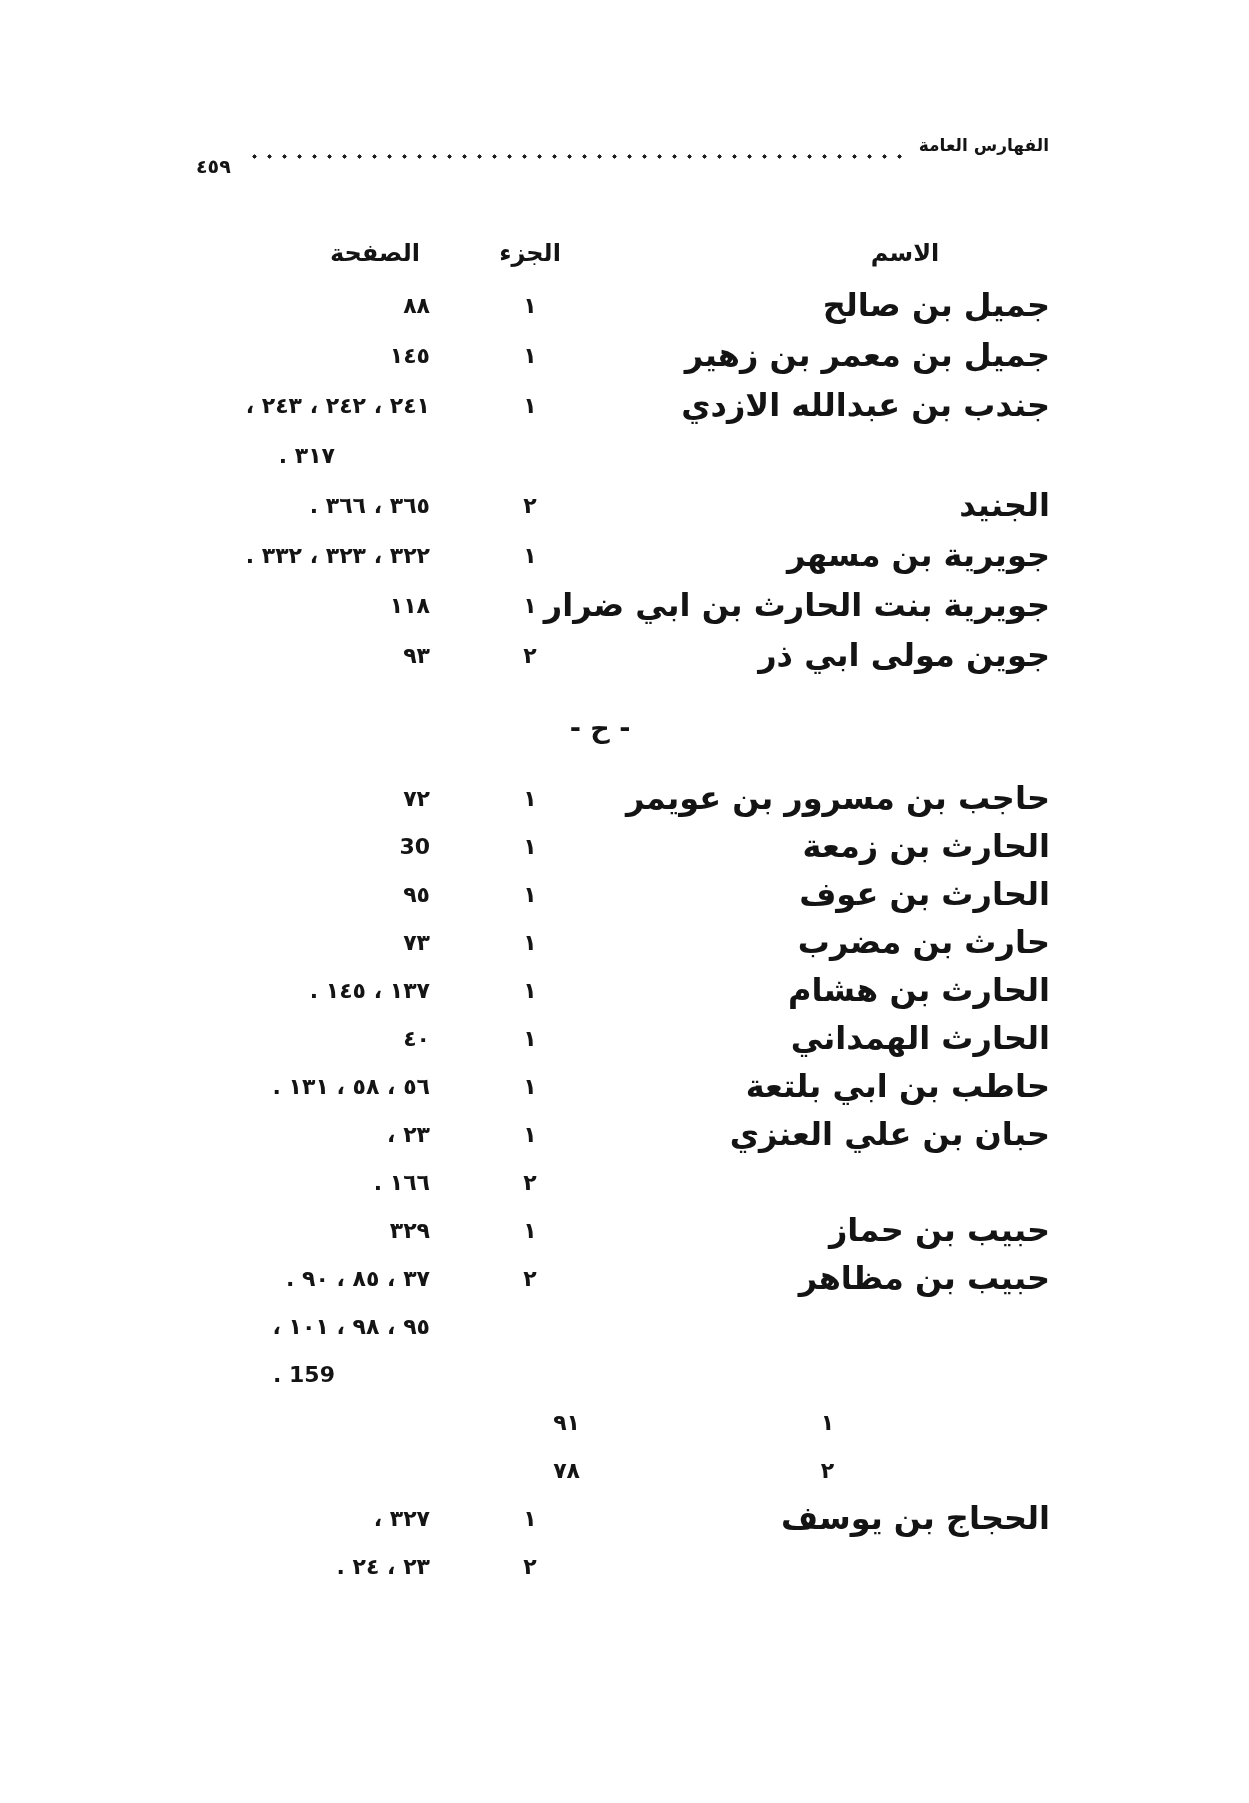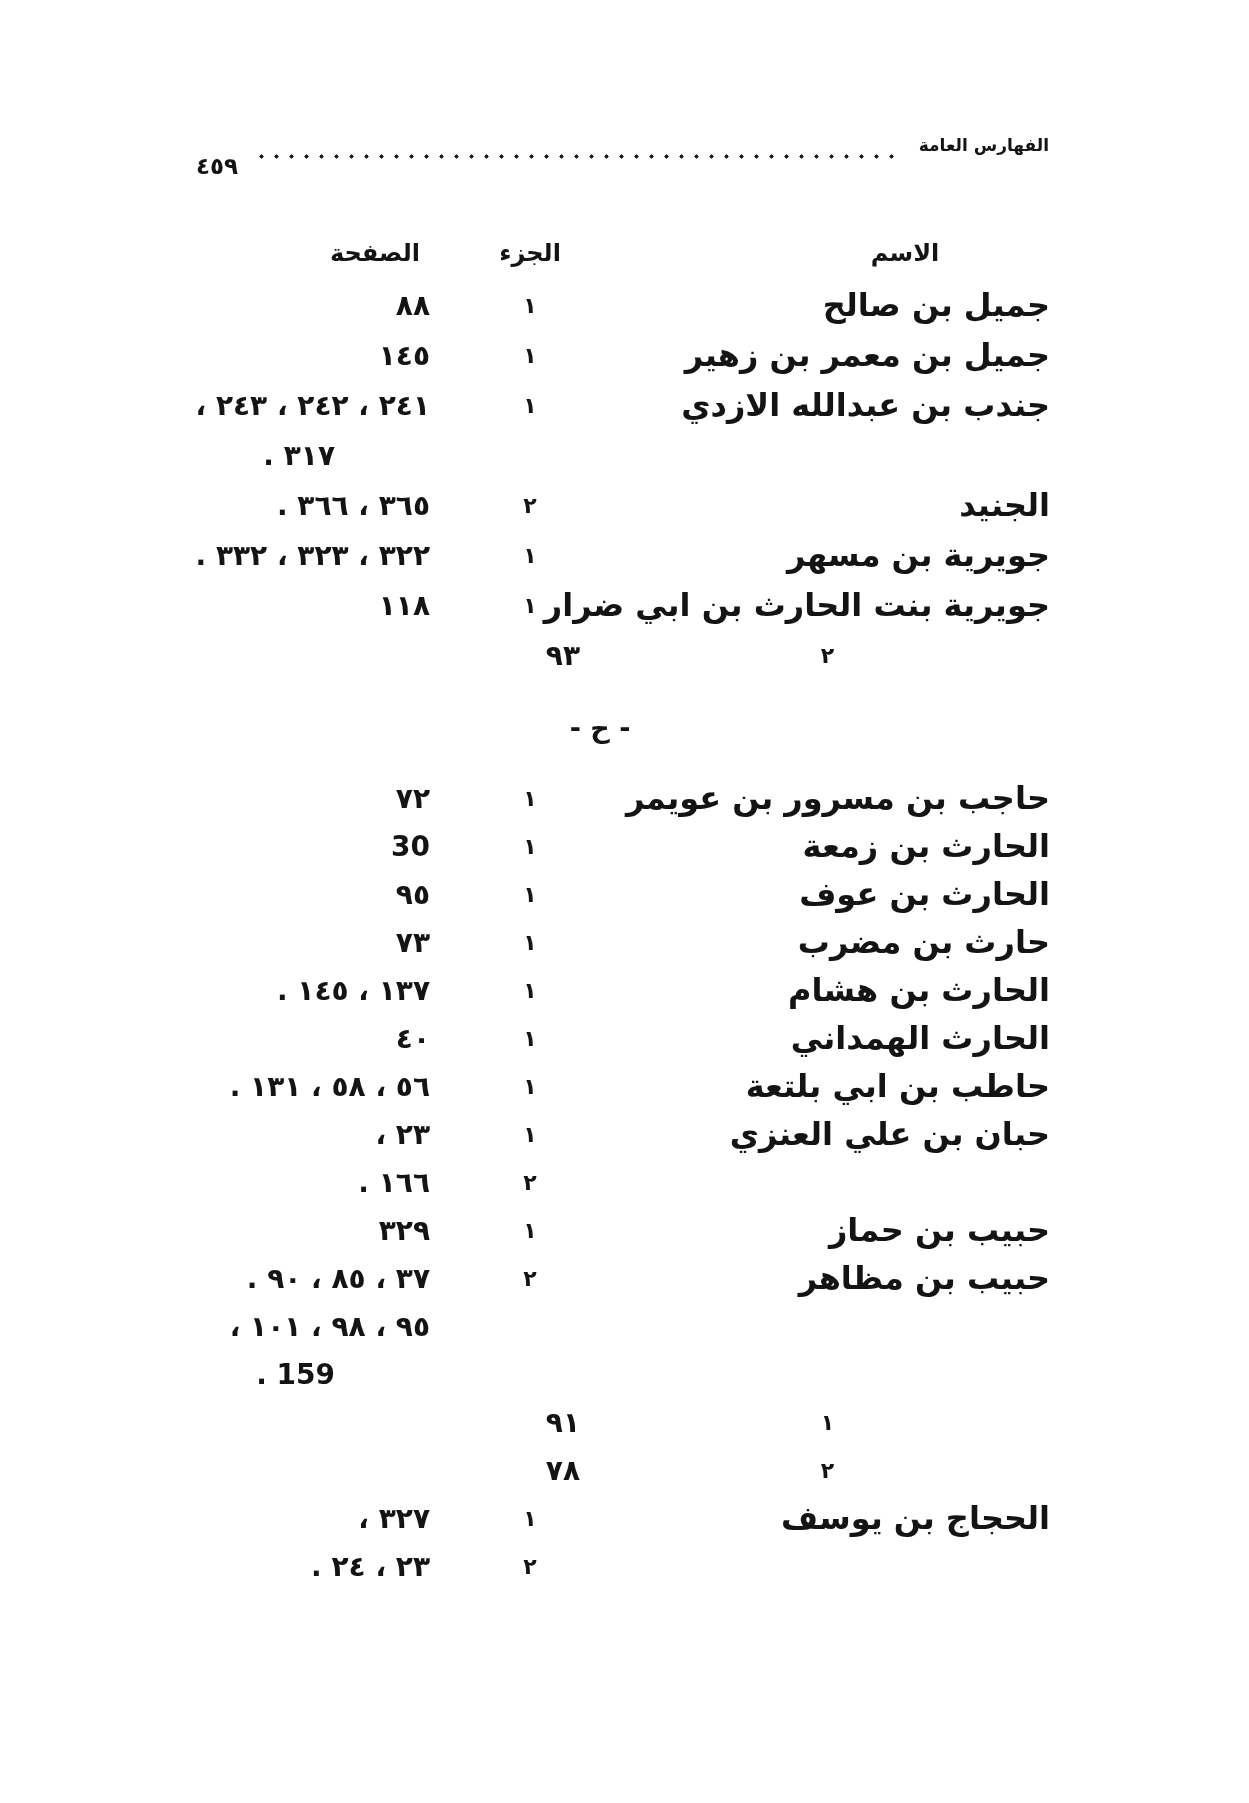--- a/index.html
+++ b/index.html
@@ -25,21 +25,21 @@
   }
   .dot-leader{
     flex:1 1 auto;height:7px;
     margin:22px 16px 0 16px;
     background-image:radial-gradient(circle, #1e1e1e 1.9px, transparent 2.2px);
     background-size:15px 7px;
     background-repeat:repeat-x;
     background-position:left center;
   }
   .rh-pagenum{
-    font-size:23px;font-weight:700;white-space:nowrap;margin-top:41px;
+    font-size:19px;font-weight:700;white-space:nowrap;margin-top:41px;
   }
   
   .index-table{
     position:absolute;
     top:226px;right:199px;
     width:900px;
   }
   .thead,.row{
     display:grid;
     grid-template-columns:445px 150px 305px; 
@@ -56,21 +56,21 @@
   .tbody-2 .row{height:48px;}
   .cell-name{
     font-size:32px;font-weight:700;
     text-align:right;white-space:nowrap;
   }
   .cell-juz{
     font-size:22px;font-weight:700;
     text-align:center;
   }
   .cell-pages{
-    font-size:28px;font-weight:700;
+    font-size:22px;font-weight:700;
     text-align:right;
     padding-left:0;padding-right:25px;
     white-space:nowrap;
   }
   .cell-pages.indent{padding-right:120px;}
   .section-divider{
     height:94px;
     display:flex;align-items:center;justify-content:center;
     font-size:27px;font-weight:700;
     letter-spacing:3px;
@@ -125,20 +125,21 @@
           <span class="cell-name">جويرية بن مسهر</span>
           <span class="cell-juz">١</span>
           <span class="cell-pages">٣٢٢ ، ٣٢٣ ، ٣٣٢ .</span>
         </div>
         <div class="row">
           <span class="cell-name">جويرية بنت الحارث بن ابي ضرار</span>
           <span class="cell-juz">١</span>
           <span class="cell-pages">١١٨</span>
         </div>
         <div class="row">
+          <span class="cell-name">جوين مولى ابي ذر</span>
           <span class="cell-juz">٢</span>
           <span class="cell-pages">٩٣</span>
         </div>
       </div>
 
     <div class="section-divider">- ح -</div>
 
     <div class="tbody tbody-2" id="section2">
         <div class="row">
           <span class="cell-name">حاجب بن مسرور بن عويمر</span>

